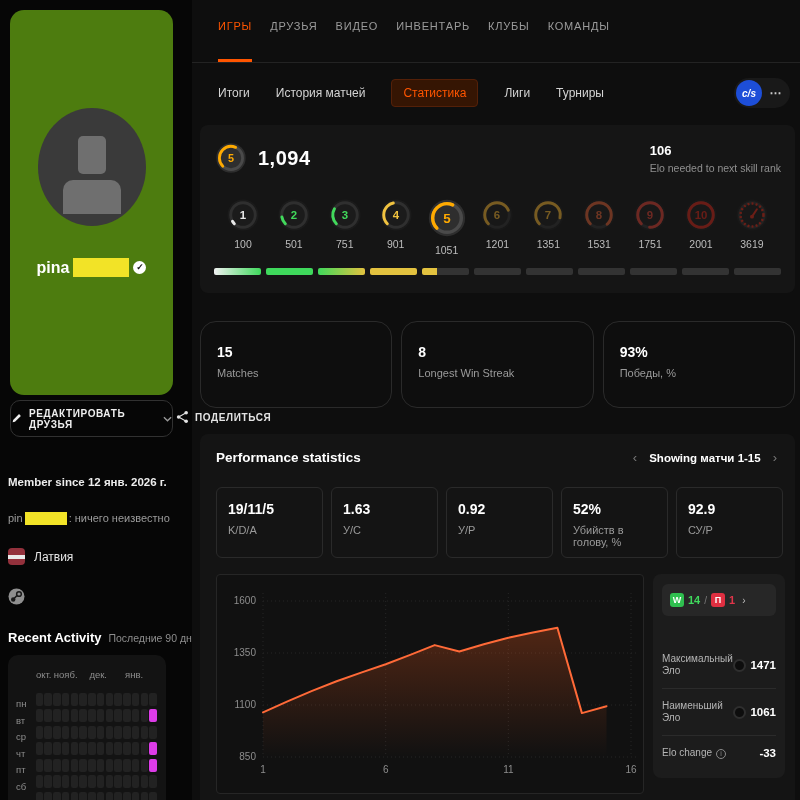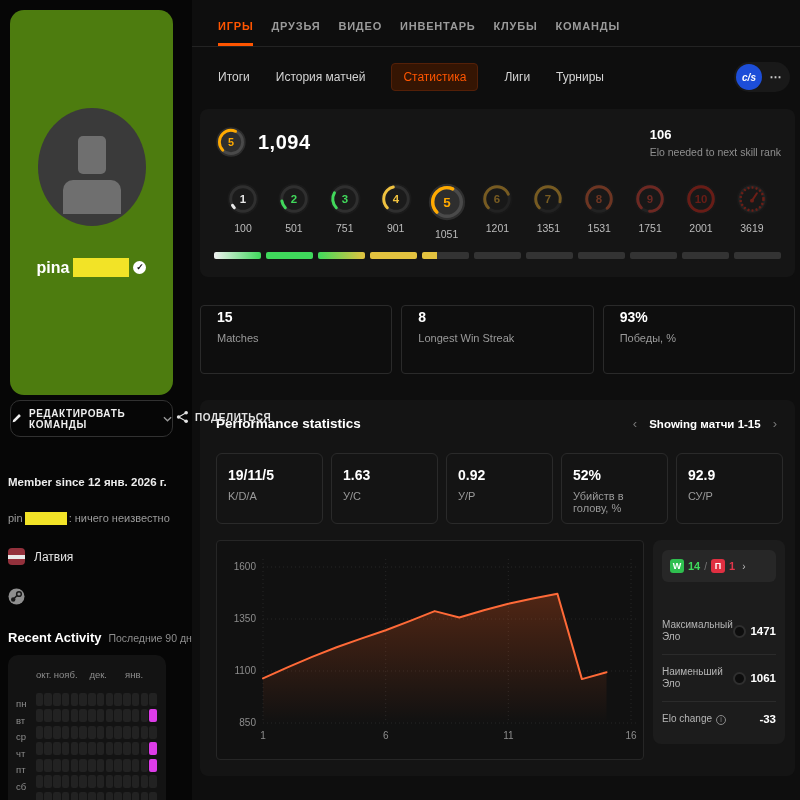--- a/index.html
+++ b/index.html
@@ -46,22 +46,22 @@
                 background:#131313;border-radius:10px;padding:14px 8px 0 8px;}
   .hm-months{position:relative;height:14px;font-size:9.5px;color:#8d8d8d;}
   .hm-months span{position:absolute;top:0;}
   .hm-grid{margin-top:8px;}
   .hm-row{display:flex;align-items:center;height:16.5px;}
   .hm-day{width:20px;font-size:9.5px;color:#8d8d8d;margin-top:9px;}
   .hm-cell{width:7.6px;height:13px;border-radius:2px;background:#222;margin-right:1.3px;}
   
   .main{position:absolute;left:192px;top:0;width:608px;height:800px;background:#0e0e0e;}
   .top-nav{display:flex;gap:18px;padding:20px 0 0 26px;border-bottom:1px solid #232323;}
-  .top-tab{font-size:11px;font-weight:bold;letter-spacing:.8px;color:#9b9b9b;
-           padding-bottom:11px;cursor:pointer;}
+  .top-tab{font-size:11px;font-weight:normal;letter-spacing:.8px;color:#9b9b9b;
+           padding-bottom:27px;cursor:pointer;}
   .top-tab.active{color:#ff5500;border-bottom:3px solid #ff5500;}
   .sub-nav{display:flex;align-items:center;gap:26px;padding:16px 10px 0 26px;height:44px;}
   .sub-tab{font-size:12px;color:#d4d4d4;cursor:pointer;}
   .sub-tab.active{color:#ff5500;background:#351503;border:1px solid #542008;
                   border-radius:4px;padding:6px 11px;}
   .subnav-right{margin-left:auto;display:flex;align-items:center;gap:2px;
                 background:#191919;border-radius:15px;padding:2px;}
   .game-icon{width:26px;height:26px;border-radius:50%;background:#1d4ed8;color:#fff;
              font-size:10px;font-weight:bold;font-style:italic;display:flex;align-items:center;
              justify-content:center;cursor:pointer;}
@@ -75,21 +75,21 @@
   .elo-right{margin-left:auto;}
   .elo-needed{font-size:13px;font-weight:bold;color:#fff;}
   .elo-needed-label{font-size:10.5px;color:#8f8f8f;margin-top:4px;}
   .levels-row{margin-top:22px;display:flex;justify-content:space-between;padding:0 4px;}
   .level-item{width:50px;display:flex;flex-direction:column;align-items:center;}
   .level-min{font-size:10.5px;color:#bdbdbd;margin-top:5px;}
   .progress-row{margin-top:12px;display:flex;gap:5px;}
   .progress-seg{flex:1;height:7px;border-radius:2px;}
   
   .stats-row{margin:28px 5px 0 8px;width:595px;display:flex;gap:9px;}
-  .stat-card{flex:1;border:1px solid #2a2a2a;border-radius:4px;padding:3px 16px;height:69px;}
+  .stat-card{flex:1;border:1px solid #2a2a2a;border-radius:16px;padding:22px 16px;height:87px;}
   .stat-value{font-size:14px;font-weight:bold;color:#fff;}
   .stat-label{font-size:11px;color:#9a9a9a;margin-top:7px;}
   
   .perf-panel{margin:26px 5px 0 8px;width:595px;background:#141414;border-radius:8px;
               padding:16px 10px 16px 16px;}
   .perf-header{display:flex;align-items:center;}
   .perf-title{font-size:13.5px;font-weight:bold;}
   .pager{margin-left:auto;display:flex;align-items:center;gap:12px;margin-right:8px;}
   .pager-chev{color:#777;font-size:13px;cursor:pointer;}
   .pager-text{font-size:11.5px;font-weight:bold;color:#fff;}
@@ -136,21 +136,21 @@
         <span class="username">pina</span>
         <span class="censor name"></span>
         <span class="verified">✓</span>
       </div>
     </div>
 
     <div class="edit-btn">
       <svg width="11" height="11" viewBox="0 0 16 16">
         <path d="M11.7 1.6l2.7 2.7-8.6 8.6-3.4.7.7-3.4z" fill="#eee"></path>
       </svg>
-      <span>РЕДАКТИРОВАТЬ КОМАНДЫ</span>
+      <span>РЕДАКТИРОВАТЬ ДРУЗЬЯ</span>
       <svg width="9" height="6" viewBox="0 0 10 6">
         <path d="M1 1l4 4 4-4" stroke="#999" stroke-width="1.5" fill="none"></path>
       </svg>
     </div>
 
     <div class="member-since">Member since 12 янв. 2026 г.</div>
 
     <div class="about-row">
       <span>pin</span>
       <span class="censor about"></span>

